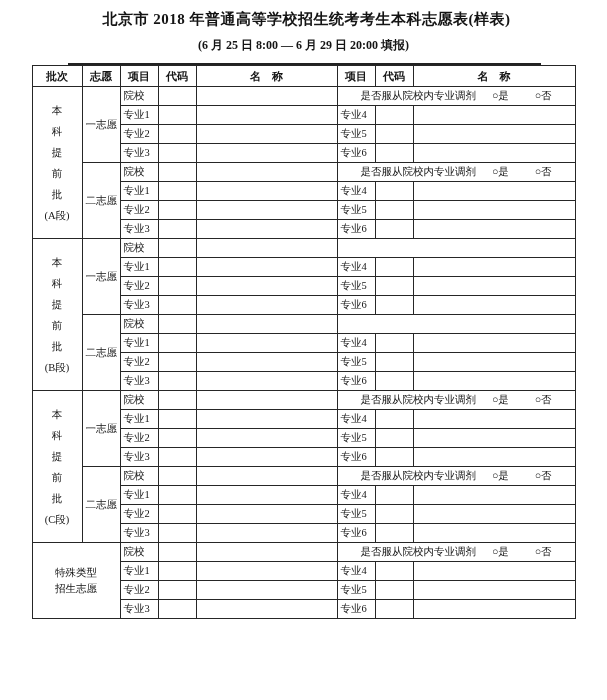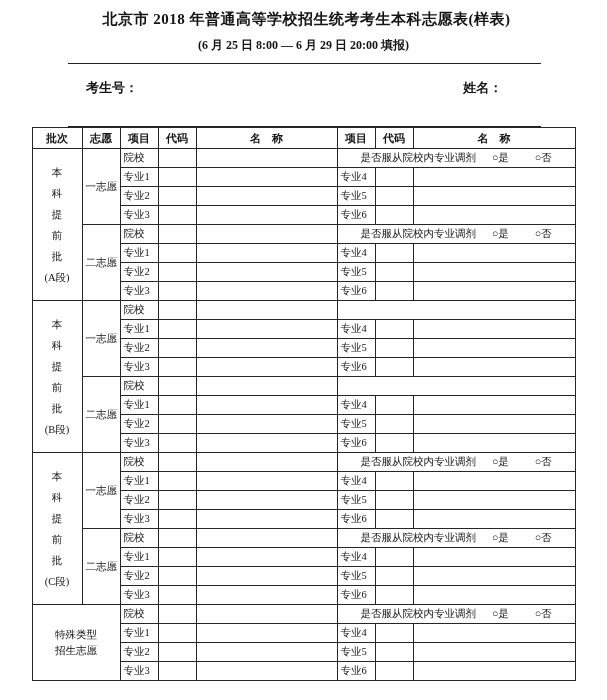--- a/index.html
+++ b/index.html
@@ -46,24 +46,20 @@
   .adjust-opt { margin-left:16px; }
   .adjust-opt + .adjust-opt { margin-left:26px; }
 </style>
 </head>
 <body>
 
 <div class="page">
   <div class="title">北京市 2018 年普通高等学校招生统考考生本科志愿表(样表)</div>
   <div class="subtitle">(6 月 25 日 8:00 — 6 月 29 日 20:00 填报)</div>
   <hr class="rule rule-top">
-  <div class="id-row">
-    <span class="id-label">考生号：</span><span class="id-blank"></span>
-    <span class="id-label name-label">姓名：</span><span class="id-blank"></span>
-  </div>
   <hr class="rule rule-bottom">
 
   <table class="vol">
     <colgroup>
       <col style="width:50px">
         <col style="width:38px">
         <col style="width:38px">
         <col style="width:38px">
       <col style="width:141px">
         <col style="width:38px">

